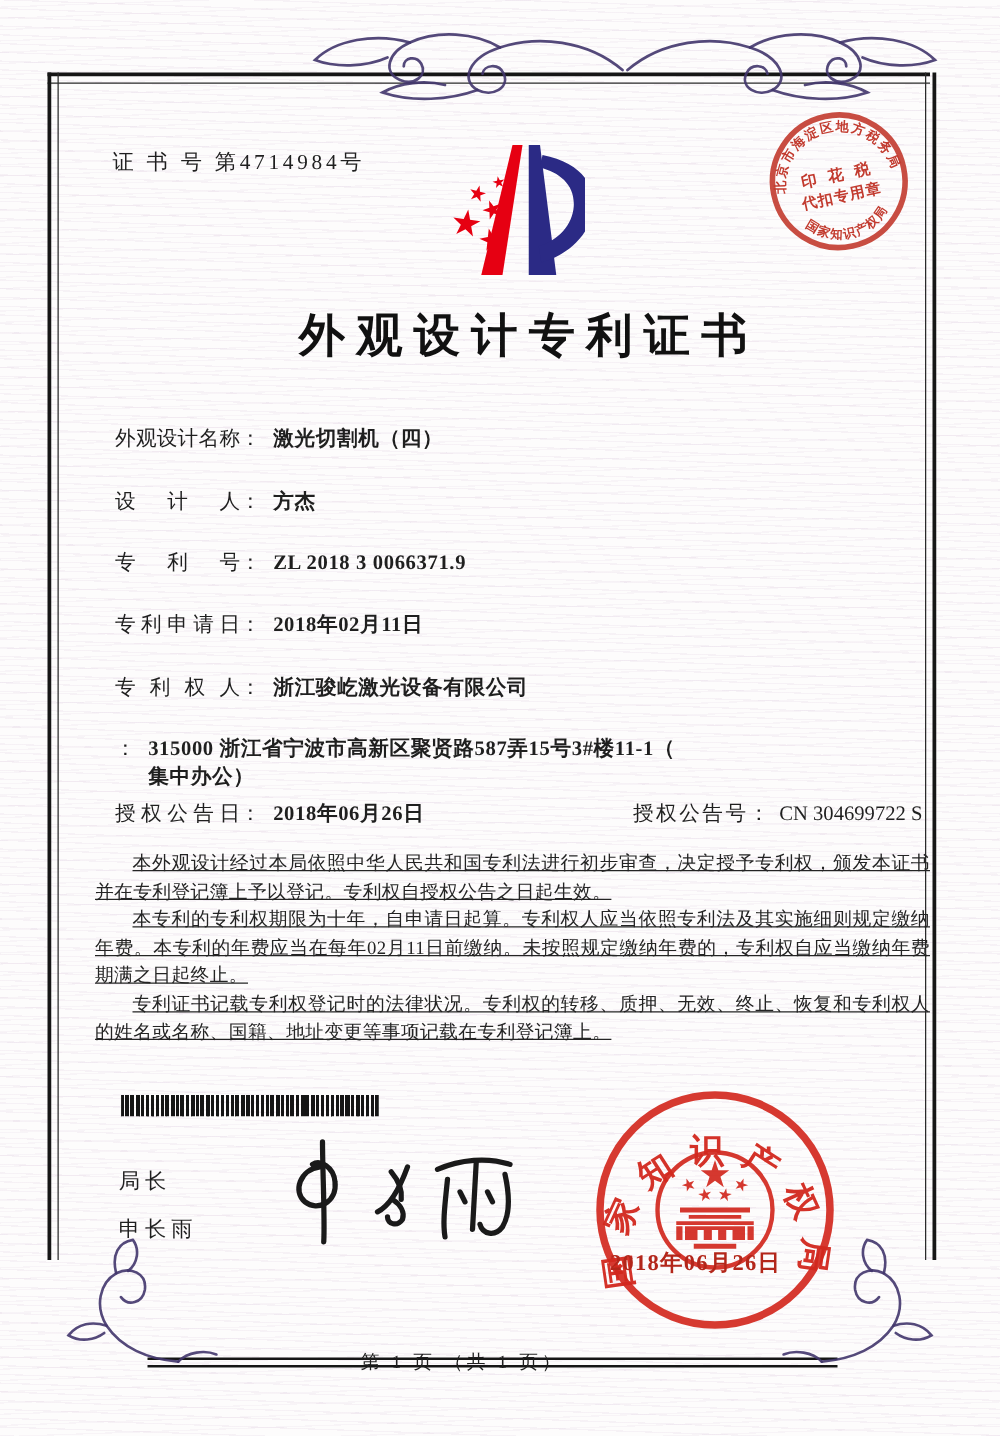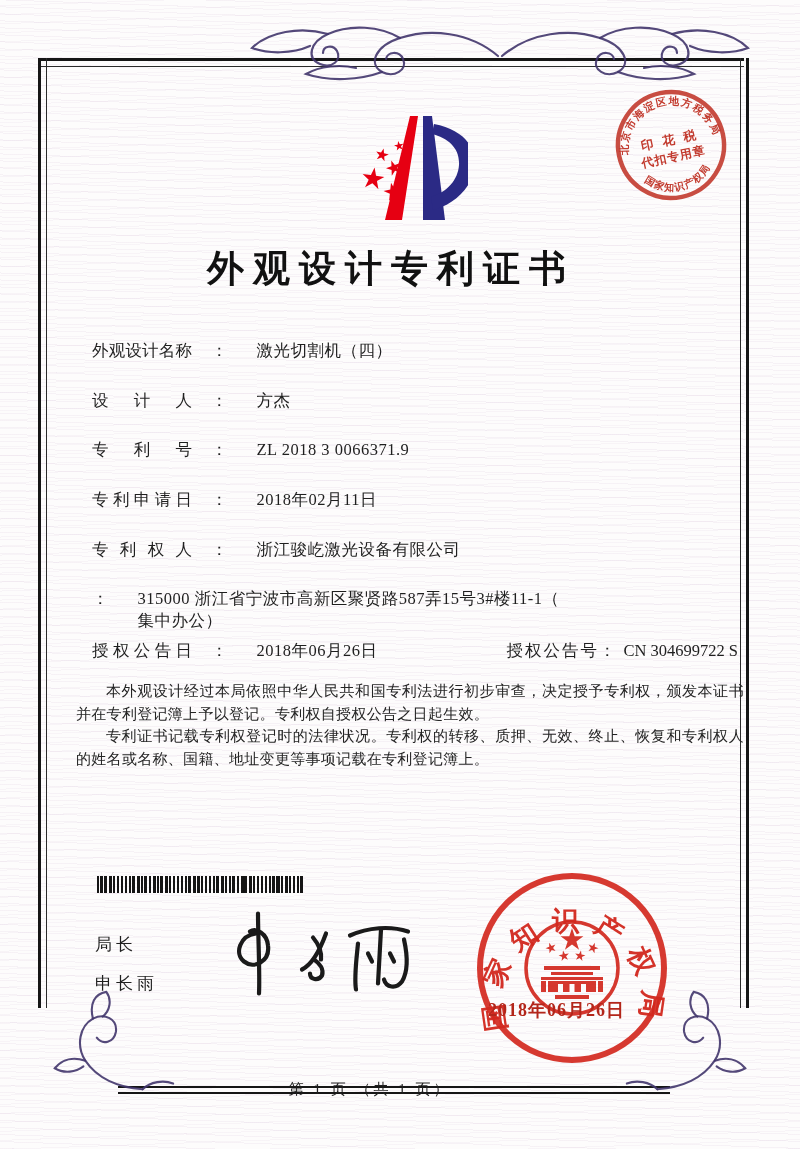--- a/index.html
+++ b/index.html
@@ -20,33 +20,33 @@
   .frame-right{position:absolute;left:740px;top:58px;width:5px;height:950px;
     border-right:3px solid #161616;border-left:1px solid #2a2a2a;}
   .frame-bottom{position:absolute;left:118px;top:1086px;width:552px;height:4px;
     border-top:2px solid #161616;border-bottom:2px solid #161616;}
   .flourish{position:absolute;}
   .flourish path{fill:none;stroke:#41356b;stroke-width:2.2;stroke-linecap:round;opacity:.9;}
   
   .cert-no{position:absolute;left:90px;top:118px;font-size:17px;letter-spacing:3px;}
   .logo{position:absolute;left:328px;top:112px;}
   .title{position:absolute;left:38px;top:244px;width:706px;text-align:center;
-    font-size:37px;font-weight:bold;letter-spacing:9px;color:#111;}
-  
-  .row{position:absolute;left:92px;right:62px;display:flex;font-size:16.5px;line-height:22px;gap:19px;}
+    font-size:37px;font-weight:bold;letter-spacing:9px;color:#111;padding-left:32px;}
+  
+  .row{position:absolute;left:92px;right:62px;display:flex;font-size:16.5px;line-height:22px;}
   .lbl{width:100px;flex:none;text-align:justify;text-align-last:justify;}
   .colon{flex:none;margin-right:10px;}
-  .val{flex:1;white-space:pre-line;letter-spacing:.5px;}
+  .val{flex:1;white-space:pre-line;letter-spacing:.5px;font-weight:bold;}
   .pair2{margin-left:auto;display:flex;}
   .pair2 .lbl2{letter-spacing:2px;flex:none;}
   .pair2 .colon2{flex:none;margin-right:8px;}
   
   .paras{position:absolute;left:76px;right:56px;top:680px;}
   .paras p{margin:0;font-size:15px;line-height:22.5px;text-align:justify;
-    text-indent:2em;letter-spacing:.3px;color:#242424;}
+    text-indent:2em;letter-spacing:.3px;color:#242424;text-decoration:underline;}
   
   .barcode{position:absolute;left:97px;top:876px;width:206px;height:17px;
     background:
       repeating-linear-gradient(90deg,#151515 0 2px,transparent 2px 4px),
       repeating-linear-gradient(90deg,#151515 0 1px,transparent 1px 7px),
       repeating-linear-gradient(90deg,transparent 0 3px,#151515 3px 4px,transparent 4px 11px);
   }
   
   .sig-title{position:absolute;left:95px;top:933px;font-size:17px;letter-spacing:4px;
     font-family:"Liberation Sans","DejaVu Sans",sans-serif;}
@@ -91,20 +91,21 @@
       <path d="M96,104 C70,102 48,92 36,74 C26,58 30,38 44,30 C56,24 70,30 68,44 C66,55 54,58 48,50"></path>
       <path d="M44,30 C40,14 46,4 58,2 C64,10 62,22 54,28"></path>
       <path d="M36,74 C24,70 12,72 4,82 C14,88 26,86 34,80"></path>
       <path d="M96,104 C104,96 118,94 128,98"></path>
     </g>
   </svg>
   <svg class="flourish" style="left:622px;top:990px" width="130" height="105" viewBox="0 0 130 110">
     <use href="#cnr" transform="translate(130,0) scale(-1,1)"></use>
   </svg>
 
+  <div class="cert-no">证 书 号 第4714984号</div>
 
   <svg class="logo" width="140" height="115" viewBox="0 0 140 115">
     <defs>
       <path id="star" d="M0,-10 L2.25,-3.09 9.51,-3.09 3.63,1.18 5.88,8.09 0,3.82 -5.88,8.09 -3.63,1.18 -9.51,-3.09 -2.25,-3.09 Z"></path>
     </defs>
     <g fill="#e60012">
       <use href="#star" transform="translate(65,80) scale(0.95) rotate(-12)"></use>
       <use href="#star" transform="translate(45,67) scale(1.15) rotate(8)"></use>
       <use href="#star" transform="translate(66,56) scale(0.8) rotate(-20)"></use>
       <use href="#star" transform="translate(54,43) scale(0.68) rotate(14)"></use>
@@ -169,20 +170,21 @@
       <span class="val" style="flex:none">2018年06月26日</span>
     <span class="pair2">
       <span class="lbl2">授权公告号</span>
         <span class="colon2">：</span>
         <span>CN 304699722 S</span>
     </span>
   </div>
 
   <div class="paras">
     <p>本外观设计经过本局依照中华人民共和国专利法进行初步审查，决定授予专利权，颁发本证书并在专利登记簿上予以登记。专利权自授权公告之日起生效。</p>
+    <p>本专利的专利权期限为十年，自申请日起算。专利权人应当依照专利法及其实施细则规定缴纳年费。本专利的年费应当在每年02月11日前缴纳。未按照规定缴纳年费的，专利权自应当缴纳年费期满之日起终止。</p>
     <p>专利证书记载专利权登记时的法律状况。专利权的转移、质押、无效、终止、恢复和专利权人的姓名或名称、国籍、地址变更等事项记载在专利登记簿上。</p>
   </div>
 
   <div class="barcode"></div>
 
   <div class="sig-title">局长</div>
   <div class="sig-name">申长雨</div>
 
   <svg class="signature" width="225" height="105" viewBox="0 0 225 100">
     <path d="M38,28 C22,30 16,48 26,56 C36,64 52,56 50,40 C49,28 38,22 32,26"></path>

